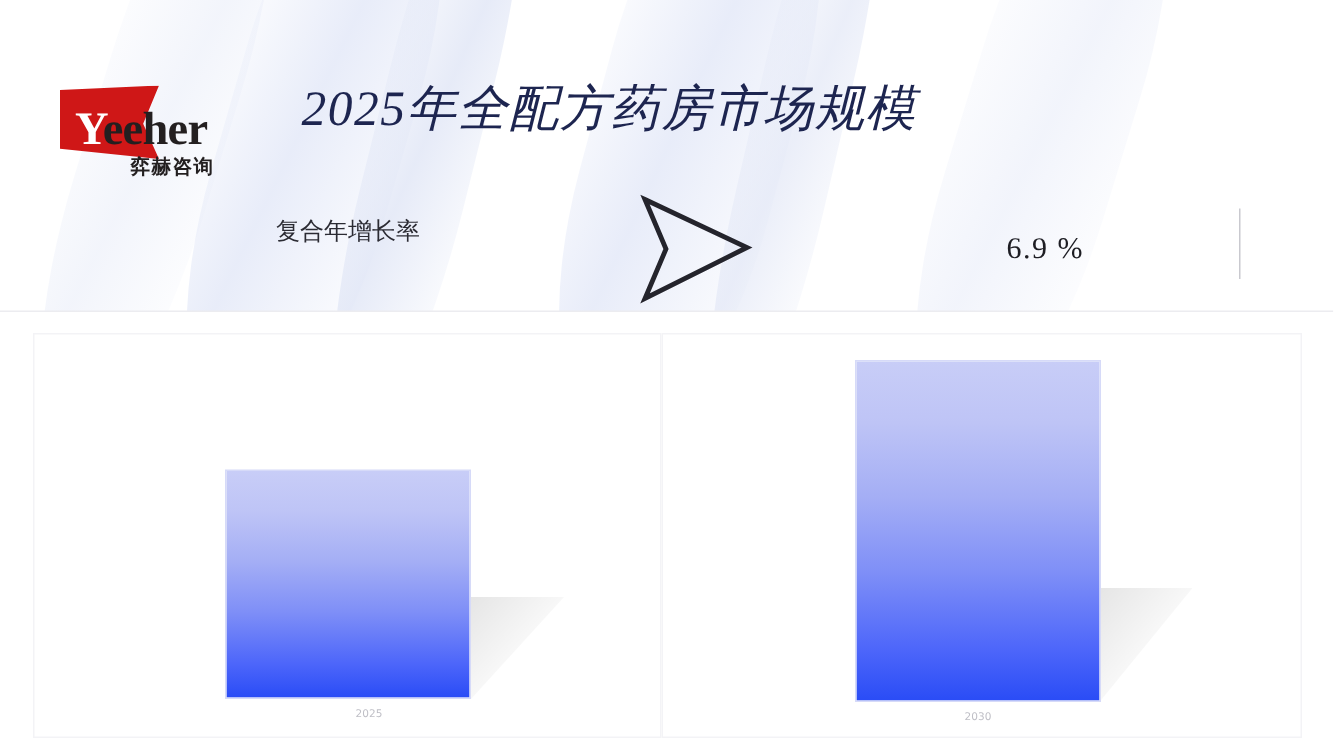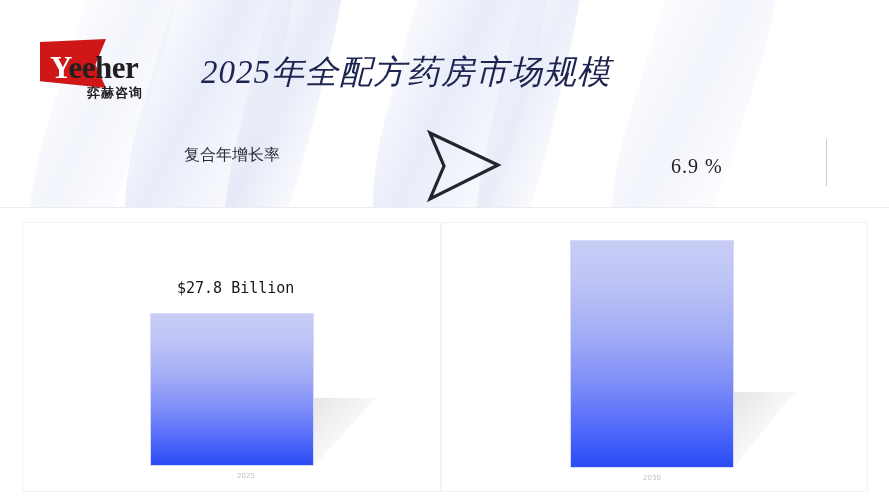--- a/index.html
+++ b/index.html
@@ -48,21 +48,21 @@
                background: linear-gradient(100deg, rgba(240,242,250,0) 0%, rgba(226,231,246,0.7) 50%, rgba(248,249,253,0) 100%); }
   .swoosh.s5 { left: 640px; width: 110px; transform: rotate(17deg);
                background: linear-gradient(100deg, rgba(243,245,251,0) 0%, rgba(233,237,249,0.6) 50%, rgba(250,251,254,0) 100%); }
   .swoosh.s0 { left: 60px;  width: 90px;  transform: rotate(17deg);
                background: linear-gradient(100deg, rgba(243,245,251,0) 0%, rgba(234,238,249,0.6) 50%, rgba(250,251,254,0) 100%); }
 
   
   .logo {
     position: absolute;
     left: 40px;
-    top: 39px;
+    top: 57px;
     width: 125px;
     height: 62px;
   }
   .logo-flag {
     position: absolute;
     left: 0; top: 0;
     width: 66px;
     height: 49px;
     background: #cf1717;
     clip-path: polygon(0% 6%, 100% 0%, 84% 52%, 100% 100%, 0% 86%);
@@ -253,20 +253,19 @@
   <div class="vrule"></div>
   <div class="hrule"></div>
 
   <div class="chart-area">
     <div class="panel p1"></div>
     <div class="panel p2"></div>
   </div>
 
   <div class="bar-shadow shadow1"></div>
   <div class="bar bar1"></div>
-  <div class="bar-value value1">$27.8 Billion</div>
   <div class="bar-cat cat1">2025</div>
 
   <div class="bar-shadow shadow2"></div>
   <div class="bar bar2"></div>
   <div class="bar-cat cat2">2030</div>
 
 </div>
 
 </body></html>

